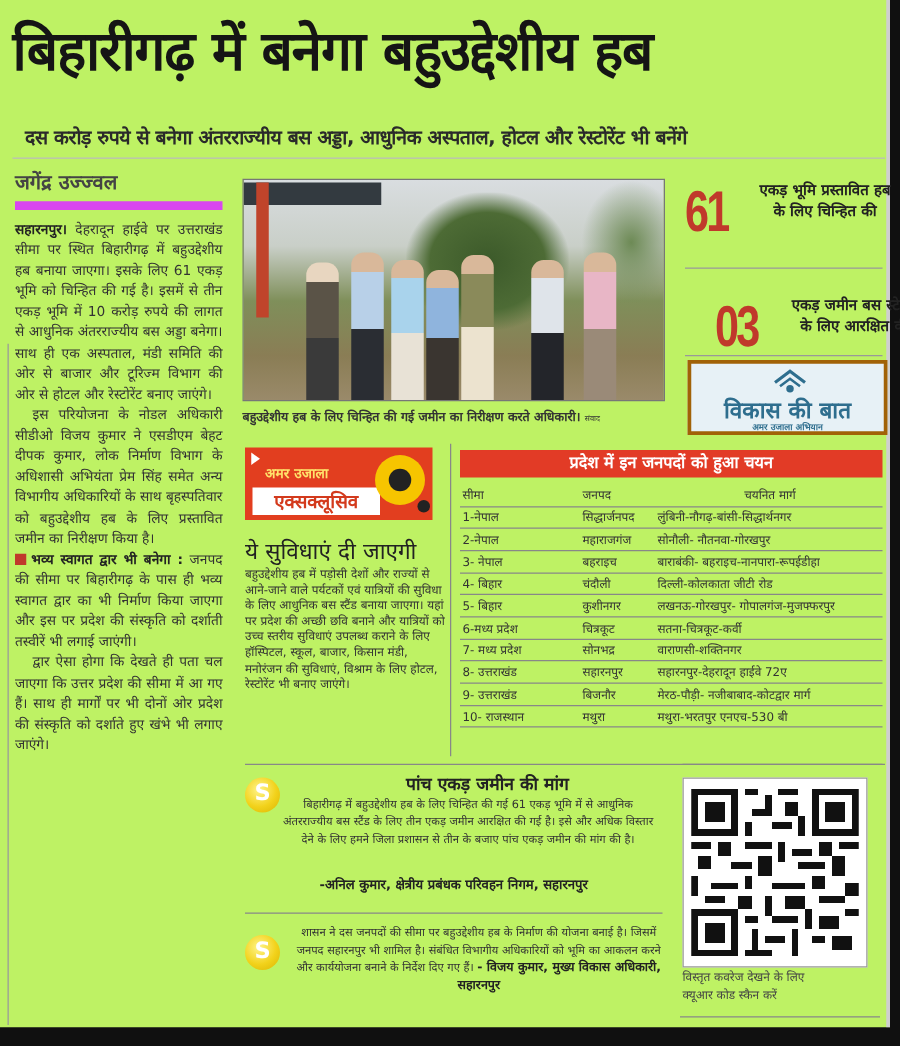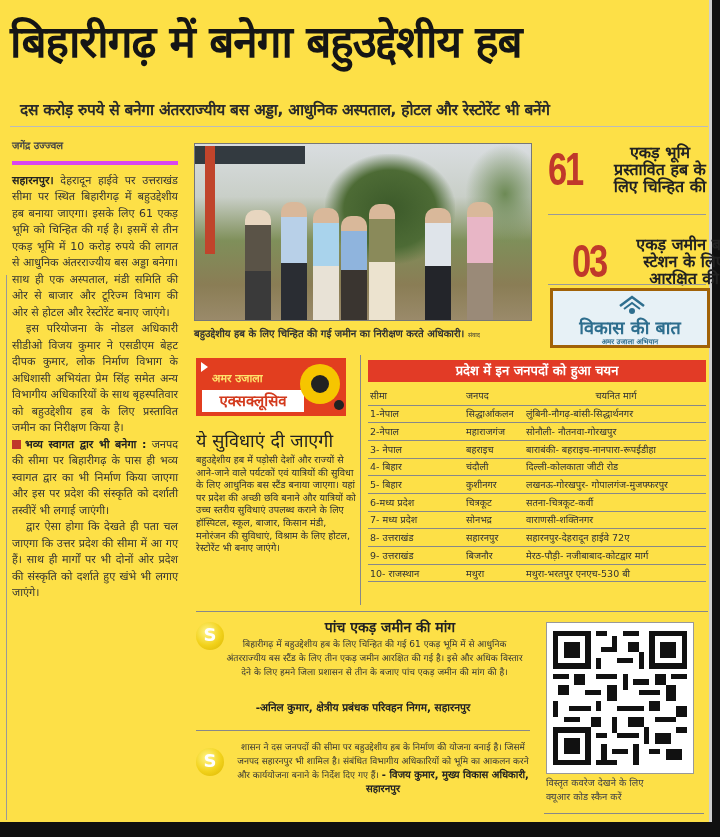--- a/index.html
+++ b/index.html
@@ -1,45 +1,45 @@
 <!DOCTYPE html>
 <html><head>
 <meta charset="utf-8">
 <style>
   * { box-sizing: border-box; margin: 0; padding: 0; }
   html, body { width: 720px; height: 837px; overflow: hidden; background: #101010; }
   body { font-family: "DejaVu Sans", sans-serif; color: #222; position: relative; }
-  .page { position: absolute; left: 0; top: 0; width: 712px; height: 822px; background: #fde047; border-right: 3px solid #cfcfcf; text-decoration: underline; }
+  .page { position: absolute; left: 0; top: 0; width: 712px; height: 822px; background: #bef264; border-right: 3px solid #cfcfcf; text-decoration: underline; }
   .headline { position: absolute; left: 10px; top: 12px; width: 700px; font-family: "DejaVu Sans", sans-serif; font-weight: bold; font-size: 44px; line-height: 60px; color: #151515; letter-spacing: -1px; white-space: nowrap; }
   .subhead { position: absolute; left: 20px; top: 98px; width: 700px; font-size: 15.5px; font-weight: bold; color: #2a2a2a; white-space: nowrap; letter-spacing: -0.3px; }
   .topdiv { position: absolute; left: 10px; top: 126px; width: 698px; height: 1px; background: #bbb; }
 
   
   .leftcol { position: absolute; left: 12px; top: 138px; width: 166px; font-size: 11px; line-height: 16.5px; color: #333; text-align: justify; }
-  .byline { font-weight: bold; font-size: 10px; color: #444; padding-bottom: 6px; border-bottom: 4px solid #d946ef; margin-bottom: 8px; }
+  .byline { font-weight: bold; font-size: 16px; color: #444; padding-bottom: 6px; border-bottom: 7px solid #d946ef; margin-bottom: 8px; }
   .leftcol p { margin-bottom: 0; }
   .leftcol p.indent { text-indent: 14px; }
   .leftcol b { color: #222; }
   .sq { display: inline-block; width: 9px; height: 9px; background: #c0392b; margin-right: 4px; vertical-align: -1px; }
   .vline { position: absolute; left: 6px; top: 275px; width: 1px; height: 545px; background: #999; }
 
   
   .photo { position: absolute; left: 194px; top: 143px; width: 338px; height: 178px; background: linear-gradient(180deg, #d9dde0 0%, #c9cfc8 30%, #7f8f5a 55%, #8a7d55 80%, #9a8a6a 100%); border: 1px solid #777; overflow: hidden; }
   .photo .pole { position: absolute; left: 10px; top: 2px; width: 10px; height: 108px; background: #c0442b; }
   .photo .roof { position: absolute; left: 0; top: 2px; width: 110px; height: 18px; background: #333a40; }
   .photo .tree { position: absolute; left: 130px; top: 10px; width: 130px; height: 110px; background: radial-gradient(ellipse at center, #3c5a2a 0%, #4d6b35 50%, rgba(77,107,53,0) 72%); }
   .photo .tree2 { position: absolute; left: 270px; top: 0px; width: 80px; height: 100px; background: radial-gradient(ellipse at center, #6d8a55 0%, rgba(109,138,85,0) 70%); }
   .photo .person { position: absolute; bottom: 0; width: 26px; border-radius: 10px 10px 0 0; }
   .caption { position: absolute; left: 194px; top: 326px; width: 340px; font-size: 10px; font-weight: bold; color: #333; white-space: nowrap; }
   .caption .src { font-size: 6px; font-weight: normal; }
 
   
   .stat { position: absolute; left: 548px; width: 162px; height: 72px; }
   .stat .num { position: absolute; left: 0; top: 2px; font-size: 46px; font-weight: bold; color: #c0392b; font-family: "Liberation Sans", sans-serif; letter-spacing: -3px; transform: scaleX(0.75); transform-origin: left; }
-  .stat .txt { position: absolute; left: 58px; top: 4px; width: 108px; font-size: 16px; font-weight: bold; line-height: 17px; text-align: center; color: #222; }
+  .stat .txt { position: absolute; left: 58px; top: 4px; width: 108px; font-size: 12px; font-weight: bold; line-height: 17px; text-align: center; color: #222; }
   .sdiv { position: absolute; left: 548px; width: 158px; height: 1px; background: #999; }
   .vikas { position: absolute; left: 550px; top: 288px; width: 160px; height: 60px; background: #e7f1f6; border: 3px solid #a16207; text-align: center; }
   .vikas .logo { position: absolute; left: 64px; top: 4px; width: 30px; height: 22px; }
   .vikas .title { position: absolute; left: 0; top: 24px; width: 100%; font-size: 18px; font-weight: bold; color: #2e6e8e; }
   .vikas .sub { position: absolute; left: 0; top: 46px; width: 100%; font-size: 7px; color: #2e6e8e; font-weight: bold; }
 
   
   .excl { position: absolute; left: 196px; top: 358px; width: 150px; height: 58px; background: #e23e1f; }
   .excl .play { position: absolute; left: 5px; top: 4px; width: 0; height: 0; border-left: 7px solid #fff; border-top: 5px solid transparent; border-bottom: 5px solid transparent; }
   .excl .brand { position: absolute; left: 16px; top: 12px; font-size: 11px; font-weight: bold; color: #ffe36b; }
@@ -155,21 +155,21 @@
     <thead>
       <tr>
         <th class="c1">सीमा</th>
         <th class="c2">जनपद</th>
         <th style="text-align:center">चयनित मार्ग</th>
       </tr>
     </thead>
     <tbody>
       <tr>
           <td>1-नेपाल</td>
-          <td>सिद्धार्आकलन</td>
+          <td>सिद्धार्जनपद</td>
           <td>लुंबिनी-नौगढ़-बांसी-सिद्धार्थनगर</td>
         </tr>
       <tr>
           <td>2-नेपाल</td>
           <td>महाराजगंज</td>
           <td>सोनौली- नौतनवा-गोरखपुर</td>
         </tr>
       <tr>
           <td>3- नेपाल</td>
           <td>बहराइच</td>

